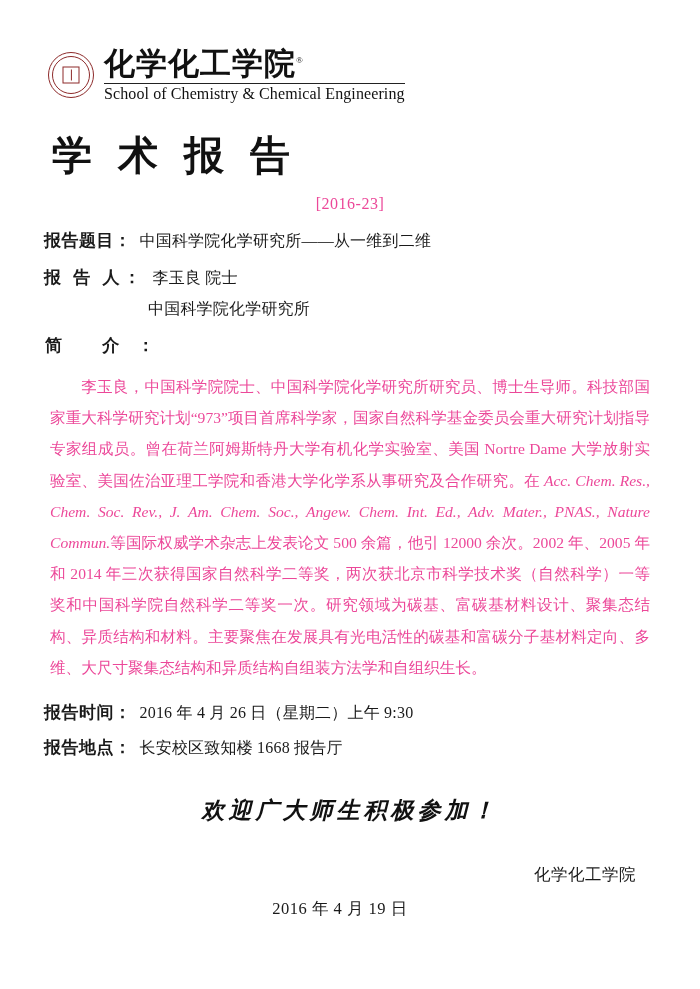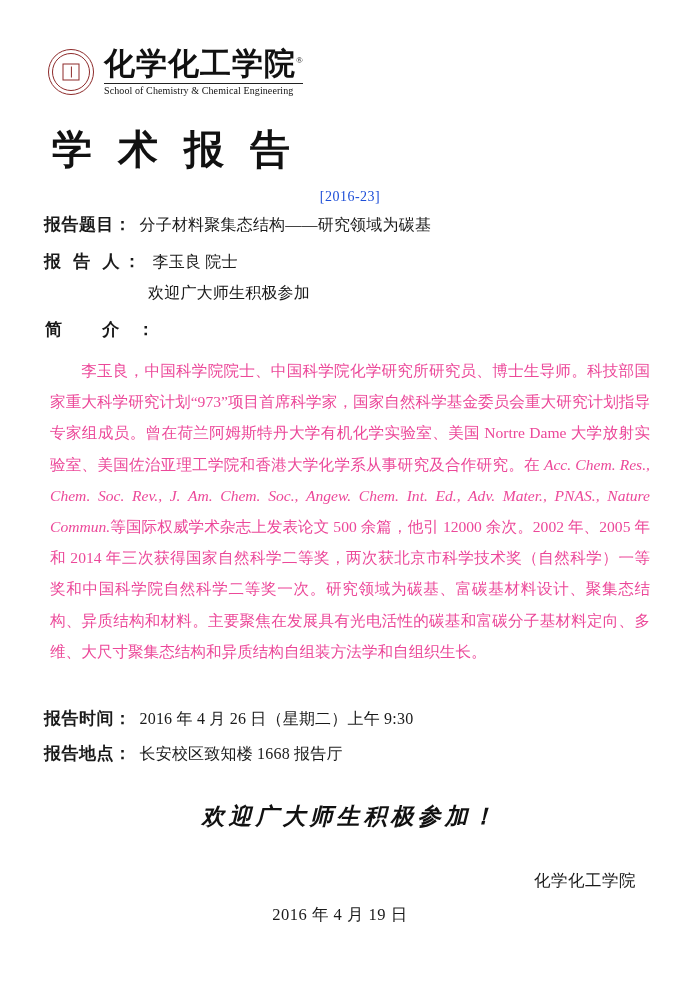--- a/index.html
+++ b/index.html
@@ -79,44 +79,44 @@
     color: #111;
     white-space: nowrap;
   }
   .logo-cn .sup {
     font-size: 9px;
     font-weight: normal;
     vertical-align: super;
     letter-spacing: 0;
   }
   .logo-en {
-    font-size: 10px;
+    font-size: 16px;
     color: #111;
     margin-top: 4px;
     letter-spacing: 0.1px;
     border-top: 1px solid #222;
     padding-top: 2px;
     white-space: nowrap;
   }
 
   
   .doc-title {
     text-align: left;
     font-size: 40px;
     font-weight: bold;
     letter-spacing: 8px;
     margin: 26px 0 0 0;
     padding-left: 8px;
     color: #111;
   }
   .doc-number {
     text-align: center;
-    font-size: 14px;
-    margin: 12px 0 8px 0;
-    color: #1d4ed8;
+    font-size: 16px;
+    margin: 12px 0 16px 0;
+    color: #ec4899;
     letter-spacing: 0.5px;
   }
 
   
   .fields {
     margin-top: 8px;
   }
   .field-row {
     display: flex;
     align-items: baseline;
@@ -156,21 +156,21 @@
     margin: 2px 6px 0 6px;
     text-indent: 2em;
     color: #ec4899;
   }
   .bio .journals {
     font-style: italic;
   }
 
   
   .meta {
-    margin-top: 40px;
+    margin-top: 18px;
   }
   .meta .field-row { margin-bottom: 12px; }
 
   
   .welcome {
     text-align: center;
     font-size: 23px;
     font-weight: bold;
     letter-spacing: 4px;
     margin-top: 36px;
@@ -210,28 +210,28 @@
       <div class="logo-en">School of Chemistry &amp; Chemical Engineering</div>
     </div>
   </div>
 
   <div class="doc-title">学 术 报 告</div>
   <div class="doc-number">[2016-23]</div>
 
   <div class="fields">
     <div class="field-row">
       <div class="field-label">报告题目：</div>
-      <div class="field-value">分子材料聚集态结构——研究领域为碳基</div>
+      <div class="field-value">中国科学院化学研究所——从一维到二维</div>
     </div>
 
     <div class="field-row">
       <div class="field-label spaced">报 告 人：</div>
       <div class="field-value">李玉良  院士</div>
     </div>
-    <div class="field-sub">欢迎广大师生积极参加</div>
+    <div class="field-sub">中国科学院化学研究所</div>
 
     <div class="field-row">
       <div class="field-label intro">简  介：</div>
     </div>
   </div>
 
   <div class="bio"><span>李玉良，中国科学院院士、中国科学院化学研究所研究员、博士生导师。科技部国家重大科学研究计划“973”项目首席科学家，国家自然科学基金委员会重大研究计划指导专家组成员。曾在荷兰阿姆斯特丹大学有机化学实验室、美国 Nortre Dame 大学放射实验室、美国佐治亚理工学院和香港大学化学系从事研究及合作研究。在 </span><span class="journals">Acc. Chem. Res., Chem. Soc. Rev., J. Am. Chem. Soc., Angew. Chem. Int. Ed., Adv. Mater., PNAS., Nature Commun.</span><span>等国际权威学术杂志上发表论文 500 余篇，他引 12000 余次。2002 年、2005 年和 2014 年三次获得国家自然科学二等奖，两次获北京市科学技术奖（自然科学）一等奖和中国科学院自然科学二等奖一次。研究领域为碳基、富碳基材料设计、聚集态结构、异质结构和材料。主要聚焦在发展具有光电活性的碳基和富碳分子基材料定向、多维、大尺寸聚集态结构和异质结构自组装方法学和自组织生长。</span></div>
 
   <div class="meta">
     <div class="field-row">

